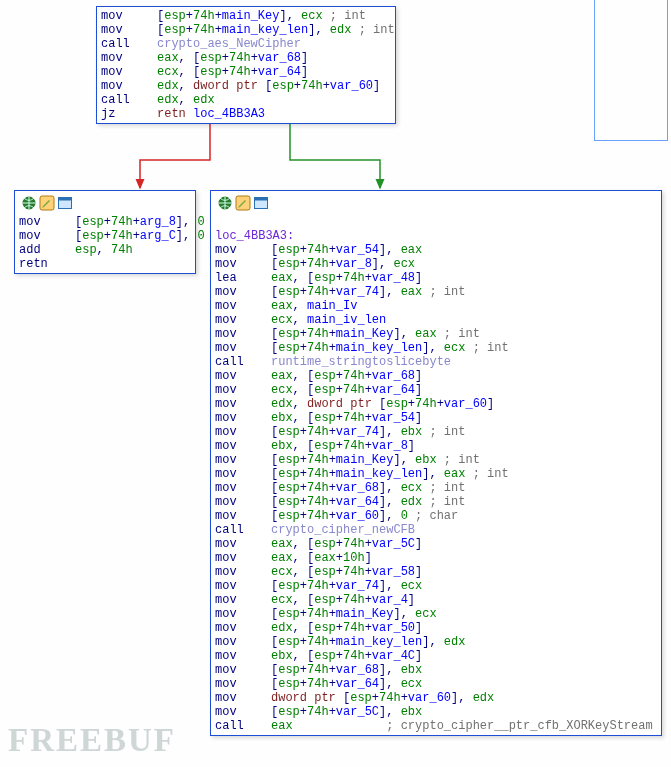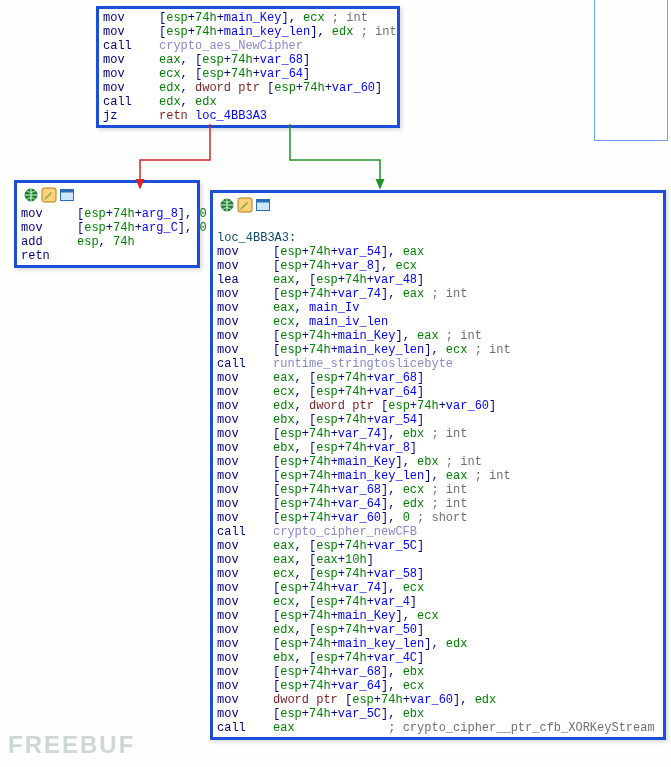--- a/index.html
+++ b/index.html
@@ -1,51 +1,51 @@
 <!DOCTYPE html>
 <html><head>
 <meta charset="utf-8">
 <style>
 html,body{margin:0;padding:0;background:#fefefe;font-family:"Consolas","Courier New",monospace;font-size:12px}
 .canvas{position:relative;width:671px;height:767px;overflow:hidden}
-.node{position:absolute;background:#fff;border:3px solid #1d4ed8;box-shadow:2px 2px 4px rgba(0,0,0,.15)}
+.node{position:absolute;background:#fff;border:1px solid #1d4ed8;box-shadow:2px 2px 4px rgba(0,0,0,.15)}
 .node .inner{padding:2px 4px}
 .code{white-space:pre;line-height:14px;color:#000080}
 .mn{color:#000080}
 .hx{color:#008000}
 .id{color:#0000ff}
 .cmt{color:#717171}
-.lbl{color:#0c4a6e}
+.lbl{color:#6d28d9}
 .fn{color:#8888cc}
 .pl{color:#7f1d1d}
 .icons{display:flex;gap:2px;margin:2px 0 4px 2px}
 .ico{width:16px;height:16px}
 svg.arrow{position:absolute;top:0;left:0;pointer-events:none}
 .outer-border{position:absolute;right:3px;top:0;width:72px;height:140px;border-left:1px solid #6aa0ff;border-bottom:1px solid #6aa0ff;border-right:1px solid #6aa0ff}
-.watermark{position:absolute;left:8px;bottom:8px;color:#cfd6d6;font-family:Liberation Sans, sans-serif;font-weight:700;font-size:24px;letter-spacing:2px;user-select:none}
+.watermark{position:absolute;left:8px;bottom:8px;color:#cfd6d6;font-family:Liberation Serif, serif;font-weight:700;font-size:33px;letter-spacing:2px;user-select:none}
 .pad8{display:inline-block;width:56px}
 </style>
 </head>
 <body>
 <div class="canvas">
 
 <div class="outer-border"></div>
 
 <div class="node" style="left:96px;top:6px;width:298px">
   <div class="inner code" id="top-code"><span class="pad8"><span class="mn">mov</span></span>[<span class="hx">esp</span>+<span class="hx">74h</span>+<span class="id">main_Key</span>], <span class="hx">ecx</span> <span class="cmt">; int</span>
 <span class="pad8"><span class="mn">mov</span></span>[<span class="hx">esp</span>+<span class="hx">74h</span>+<span class="id">main_key_len</span>], <span class="hx">edx</span> <span class="cmt">; int</span>
 <span class="pad8"><span class="mn">call</span></span><span class="fn">crypto_aes_NewCipher</span>
 <span class="pad8"><span class="mn">mov</span></span><span class="hx">eax</span>, [<span class="hx">esp</span>+<span class="hx">74h</span>+<span class="id">var_68</span>]
 <span class="pad8"><span class="mn">mov</span></span><span class="hx">ecx</span>, [<span class="hx">esp</span>+<span class="hx">74h</span>+<span class="id">var_64</span>]
 <span class="pad8"><span class="mn">mov</span></span><span class="hx">edx</span>, <span class="pl">dword ptr</span> [<span class="hx">esp</span>+<span class="hx">74h</span>+<span class="id">var_60</span>]
 <span class="pad8"><span class="mn">call</span></span><span class="hx">edx</span>, <span class="hx">edx</span>
 <span class="pad8"><span class="mn">jz</span></span><span class="pl">retn</span> <span class="id">loc_4BB3A3</span></div>
 </div>
 
-<div class="node" style="left:14px;top:180px;width:180px">
+<div class="node" style="left:14px;top:190px;width:180px">
   <div class="inner">
     <div class="icons">
       <svg class="ico" viewBox="0 0 16 16">
             <circle cx="8" cy="8" r="6.5" fill="#2a7a2a"></circle>
             <path d="M1.5 8h13M8 1.5v13M3 3c3 3 7 3 10 0M3 13c3-3 7-3 10 0" stroke="#cfe" stroke-width="1" fill="none"></path>
           </svg>
       <svg class="ico" viewBox="0 0 16 16">
             <rect x="1" y="1" width="14" height="14" rx="2" fill="#ffd27a" stroke="#b07b12"></rect>
             <path d="M4 11l6-6 1 1-6 6-2 1z" fill="#7a4"></path>
           </svg>
@@ -91,21 +91,21 @@
 <span class="pad8"><span class="mn">mov</span></span><span class="hx">eax</span>, [<span class="hx">esp</span>+<span class="hx">74h</span>+<span class="id">var_68</span>]
 <span class="pad8"><span class="mn">mov</span></span><span class="hx">ecx</span>, [<span class="hx">esp</span>+<span class="hx">74h</span>+<span class="id">var_64</span>]
 <span class="pad8"><span class="mn">mov</span></span><span class="hx">edx</span>, <span class="pl">dword ptr</span> [<span class="hx">esp</span>+<span class="hx">74h</span>+<span class="id">var_60</span>]
 <span class="pad8"><span class="mn">mov</span></span><span class="hx">ebx</span>, [<span class="hx">esp</span>+<span class="hx">74h</span>+<span class="id">var_54</span>]
 <span class="pad8"><span class="mn">mov</span></span>[<span class="hx">esp</span>+<span class="hx">74h</span>+<span class="id">var_74</span>], <span class="hx">ebx</span> <span class="cmt">; int</span>
 <span class="pad8"><span class="mn">mov</span></span><span class="hx">ebx</span>, [<span class="hx">esp</span>+<span class="hx">74h</span>+<span class="id">var_8</span>]
 <span class="pad8"><span class="mn">mov</span></span>[<span class="hx">esp</span>+<span class="hx">74h</span>+<span class="id">main_Key</span>], <span class="hx">ebx</span> <span class="cmt">; int</span>
 <span class="pad8"><span class="mn">mov</span></span>[<span class="hx">esp</span>+<span class="hx">74h</span>+<span class="id">main_key_len</span>], <span class="hx">eax</span> <span class="cmt">; int</span>
 <span class="pad8"><span class="mn">mov</span></span>[<span class="hx">esp</span>+<span class="hx">74h</span>+<span class="id">var_68</span>], <span class="hx">ecx</span> <span class="cmt">; int</span>
 <span class="pad8"><span class="mn">mov</span></span>[<span class="hx">esp</span>+<span class="hx">74h</span>+<span class="id">var_64</span>], <span class="hx">edx</span> <span class="cmt">; int</span>
-<span class="pad8"><span class="mn">mov</span></span>[<span class="hx">esp</span>+<span class="hx">74h</span>+<span class="id">var_60</span>], <span class="hx">0</span> <span class="cmt">; short</span>
+<span class="pad8"><span class="mn">mov</span></span>[<span class="hx">esp</span>+<span class="hx">74h</span>+<span class="id">var_60</span>], <span class="hx">0</span> <span class="cmt">; char</span>
 <span class="pad8"><span class="mn">call</span></span><span class="fn">crypto_cipher_newCFB</span>
 <span class="pad8"><span class="mn">mov</span></span><span class="hx">eax</span>, [<span class="hx">esp</span>+<span class="hx">74h</span>+<span class="id">var_5C</span>]
 <span class="pad8"><span class="mn">mov</span></span><span class="hx">eax</span>, [<span class="hx">eax</span>+<span class="hx">10h</span>]
 <span class="pad8"><span class="mn">mov</span></span><span class="hx">ecx</span>, [<span class="hx">esp</span>+<span class="hx">74h</span>+<span class="id">var_58</span>]
 <span class="pad8"><span class="mn">mov</span></span>[<span class="hx">esp</span>+<span class="hx">74h</span>+<span class="id">var_74</span>], <span class="hx">ecx</span>
 <span class="pad8"><span class="mn">mov</span></span><span class="hx">ecx</span>, [<span class="hx">esp</span>+<span class="hx">74h</span>+<span class="id">var_4</span>]
 <span class="pad8"><span class="mn">mov</span></span>[<span class="hx">esp</span>+<span class="hx">74h</span>+<span class="id">main_Key</span>], <span class="hx">ecx</span>
 <span class="pad8"><span class="mn">mov</span></span><span class="hx">edx</span>, [<span class="hx">esp</span>+<span class="hx">74h</span>+<span class="id">var_50</span>]
 <span class="pad8"><span class="mn">mov</span></span>[<span class="hx">esp</span>+<span class="hx">74h</span>+<span class="id">main_key_len</span>], <span class="hx">edx</span>
 <span class="pad8"><span class="mn">mov</span></span><span class="hx">ebx</span>, [<span class="hx">esp</span>+<span class="hx">74h</span>+<span class="id">var_4C</span>]

